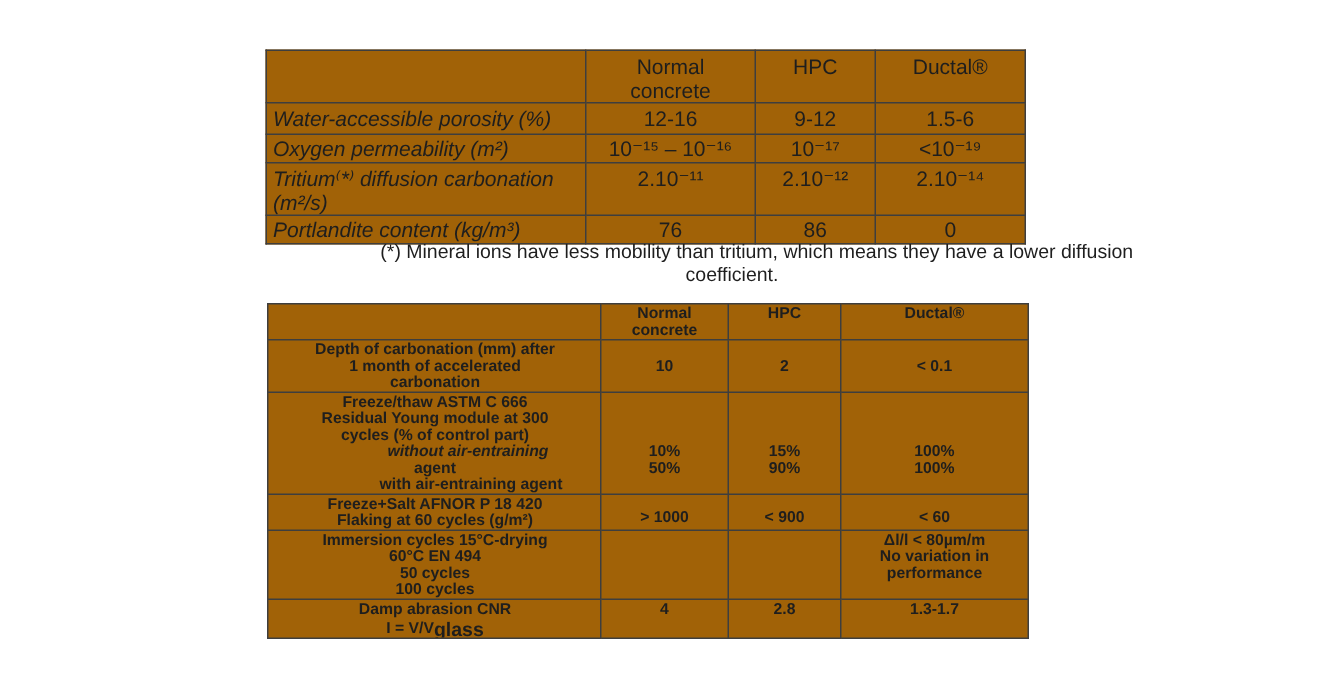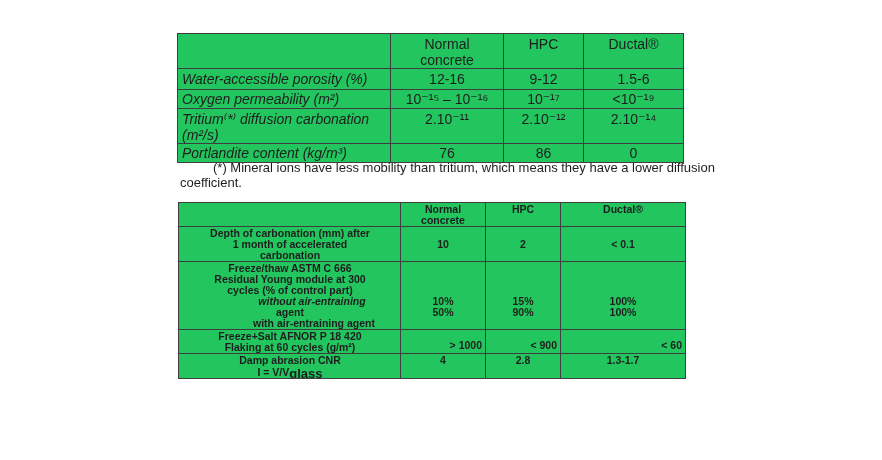--- a/index.html
+++ b/index.html
@@ -6,42 +6,42 @@
   html, body { margin: 0; padding: 0; }
   body {
     width: 882px; height: 460px;
     background: #ffffff;
     font-family: "Liberation Sans", "DejaVu Sans", sans-serif;
     color: #1e1e1e;
     overflow: hidden;
   }
   .page { position: relative; width: 882px; height: 460px; background: #fff; filter: blur(0.3px); }
 
-  table { border-collapse: collapse; table-layout: fixed; position: absolute; background: #22c55e; }
+  table { border-collapse: collapse; table-layout: fixed; position: absolute; background: #a16207; }
   td { border: 1.6px solid #3e3e3e; padding: 0 3px; overflow: hidden; }
 
   
   .t1 { left: 177px; top: 33px; width: 506px; font-size: 14px; line-height: 16px; }
   .t1 td { vertical-align: middle; }
   .t1 .lab { text-align: left; padding-left: 4px; font-style: italic; }
   .t1 .val { text-align: center; }
   .t1 .vtop { vertical-align: top; padding-top: 2px; }
   .hdr1 { width: 78px; margin: 0 auto; text-align: center; }
 
   
-  .footnote { position: absolute; left: 180px; top: 161px; width: 580px; font-size: 13px; line-height: 14.5px; }
+  .footnote { position: absolute; left: 198px; top: 161px; width: 580px; font-size: 13px; line-height: 14.5px; text-align: center; }
   .fn-indent { padding-left: 33px; }
 
   
   .t2 { left: 178px; top: 202px; width: 507px; font-size: 10.5px; line-height: 11px; font-weight: bold; }
   .t2 td { vertical-align: top; padding-top: 1px; }
   .t2 .lab { text-align: center; padding-left: 4px; }
   .t2 .val { text-align: center; }
   .t2 .vmid { vertical-align: middle; }
-  .t2 .vbot { vertical-align: bottom; padding-bottom: 2px; text-align: right; }
+  .t2 .vbot { vertical-align: bottom; padding-bottom: 2px; }
   .t2 .stacked { padding-top: 34px; }
   .hdr2 { width: 56px; margin: 0 auto; text-align: center; }
   .indent  { margin-left: 44px; font-style: italic; }
   .indent2 { margin-left: 48px; }
   .subsc { font-size: 13px; position: relative; bottom: -2px; }
 </style>
 </head>
 <body>
 
 <div class="page">
@@ -148,20 +148,35 @@
       <tr style="height:21px">
         <td class="lab">
           <div>Freeze+Salt AFNOR P 18 420</div>
           <div>Flaking at 60 cycles (g/m²)</div>
         </td>
         <td class="val vbot">&gt; 1000</td>
         <td class="val vbot">&lt; 900</td>
         <td class="val vbot">&lt; 60</td>
       </tr>
 
+      <tr style="height:44px">
+        <td class="lab">
+          <div>Immersion cycles 15°C-drying</div>
+          <div>60°C EN 494</div>
+          <div>50 cycles</div>
+          <div>100 cycles</div>
+        </td>
+        <td class="val"></td>
+        <td class="val"></td>
+        <td class="val">
+          <div>Δl/l &lt; 80µm/m</div>
+          <div>No variation in</div>
+          <div>performance</div>
+        </td>
+      </tr>
 
       <tr style="height:24px">
         <td class="lab">
           <div>Damp abrasion CNR</div>
           <div><span>I = V/V</span><span class="subsc">glass</span></div>
         </td>
         <td class="val">4</td>
         <td class="val">2.8</td>
         <td class="val">1.3-1.7</td>
       </tr>

